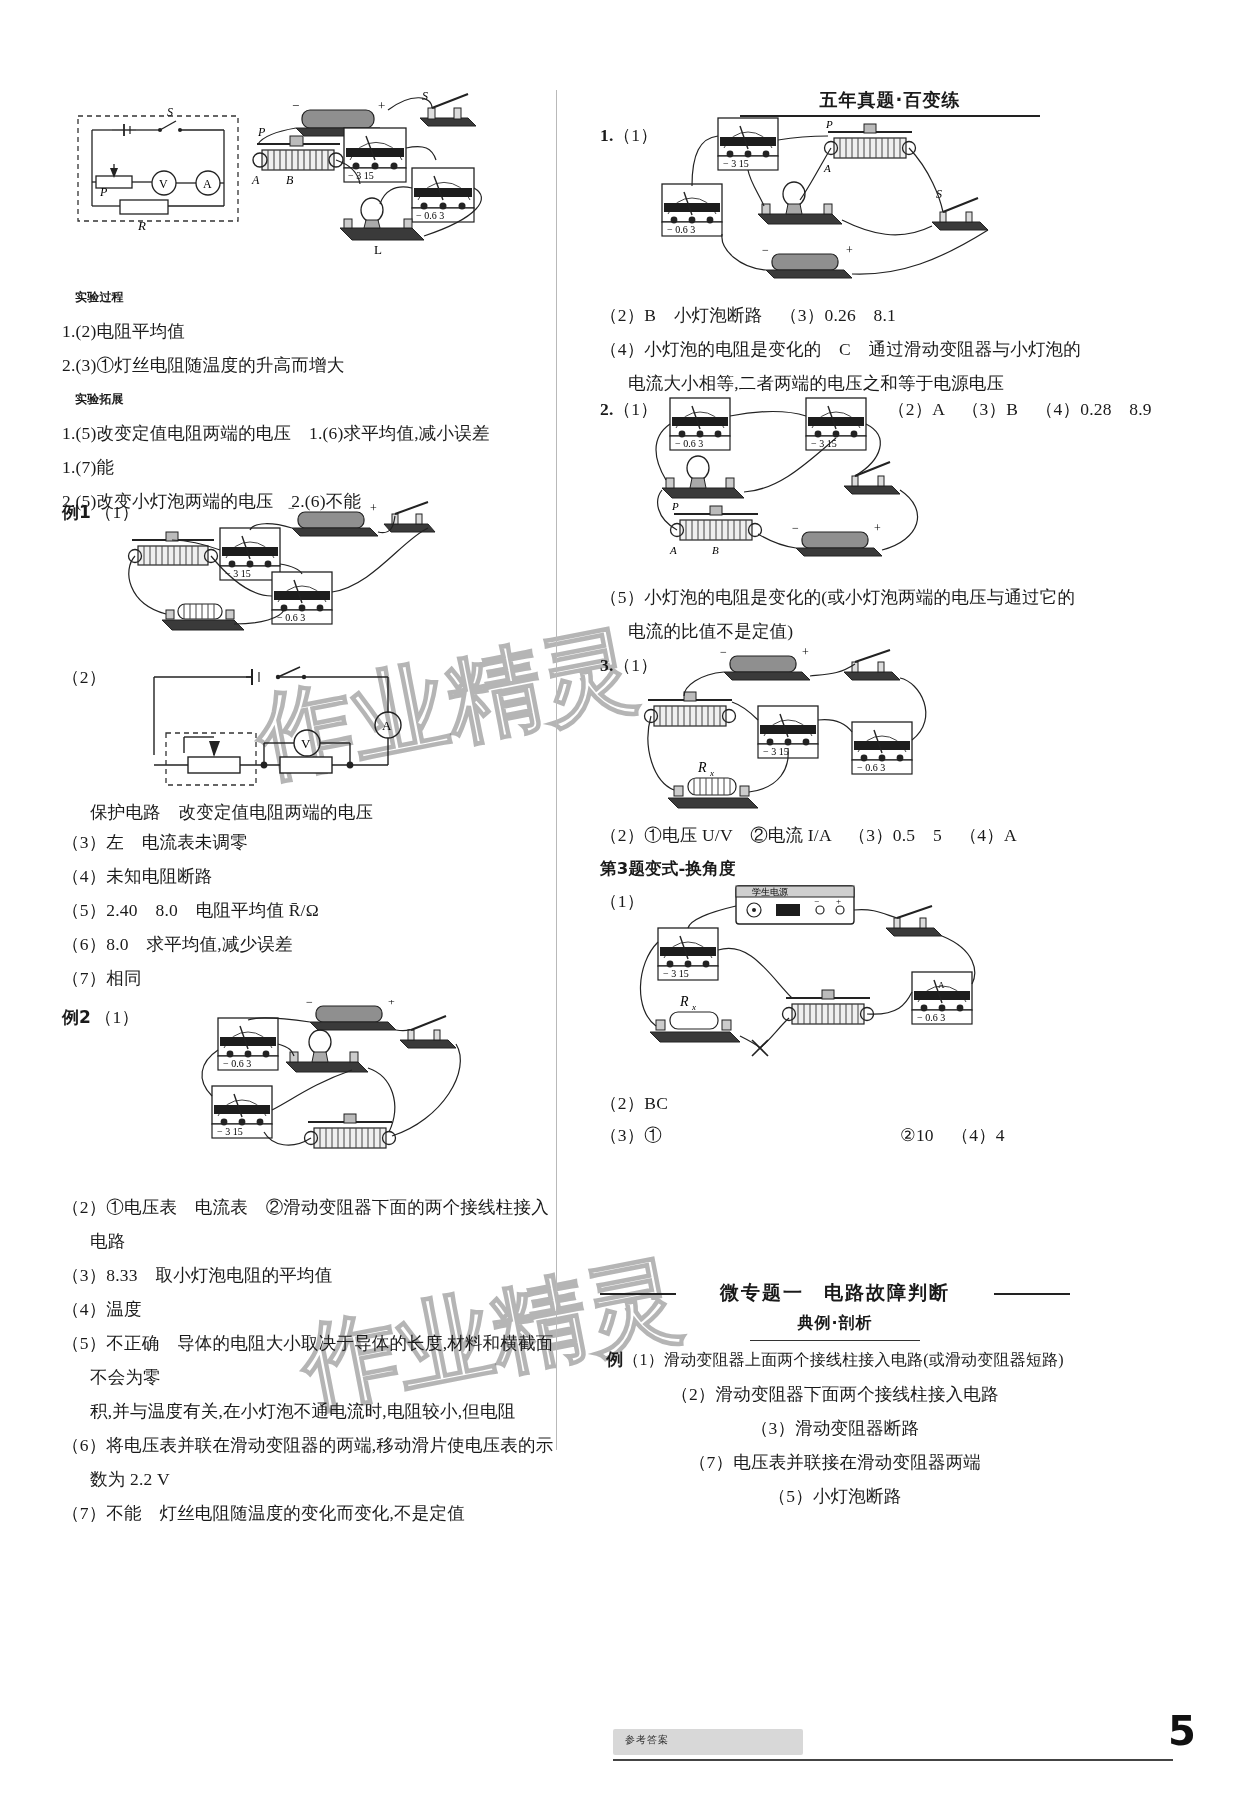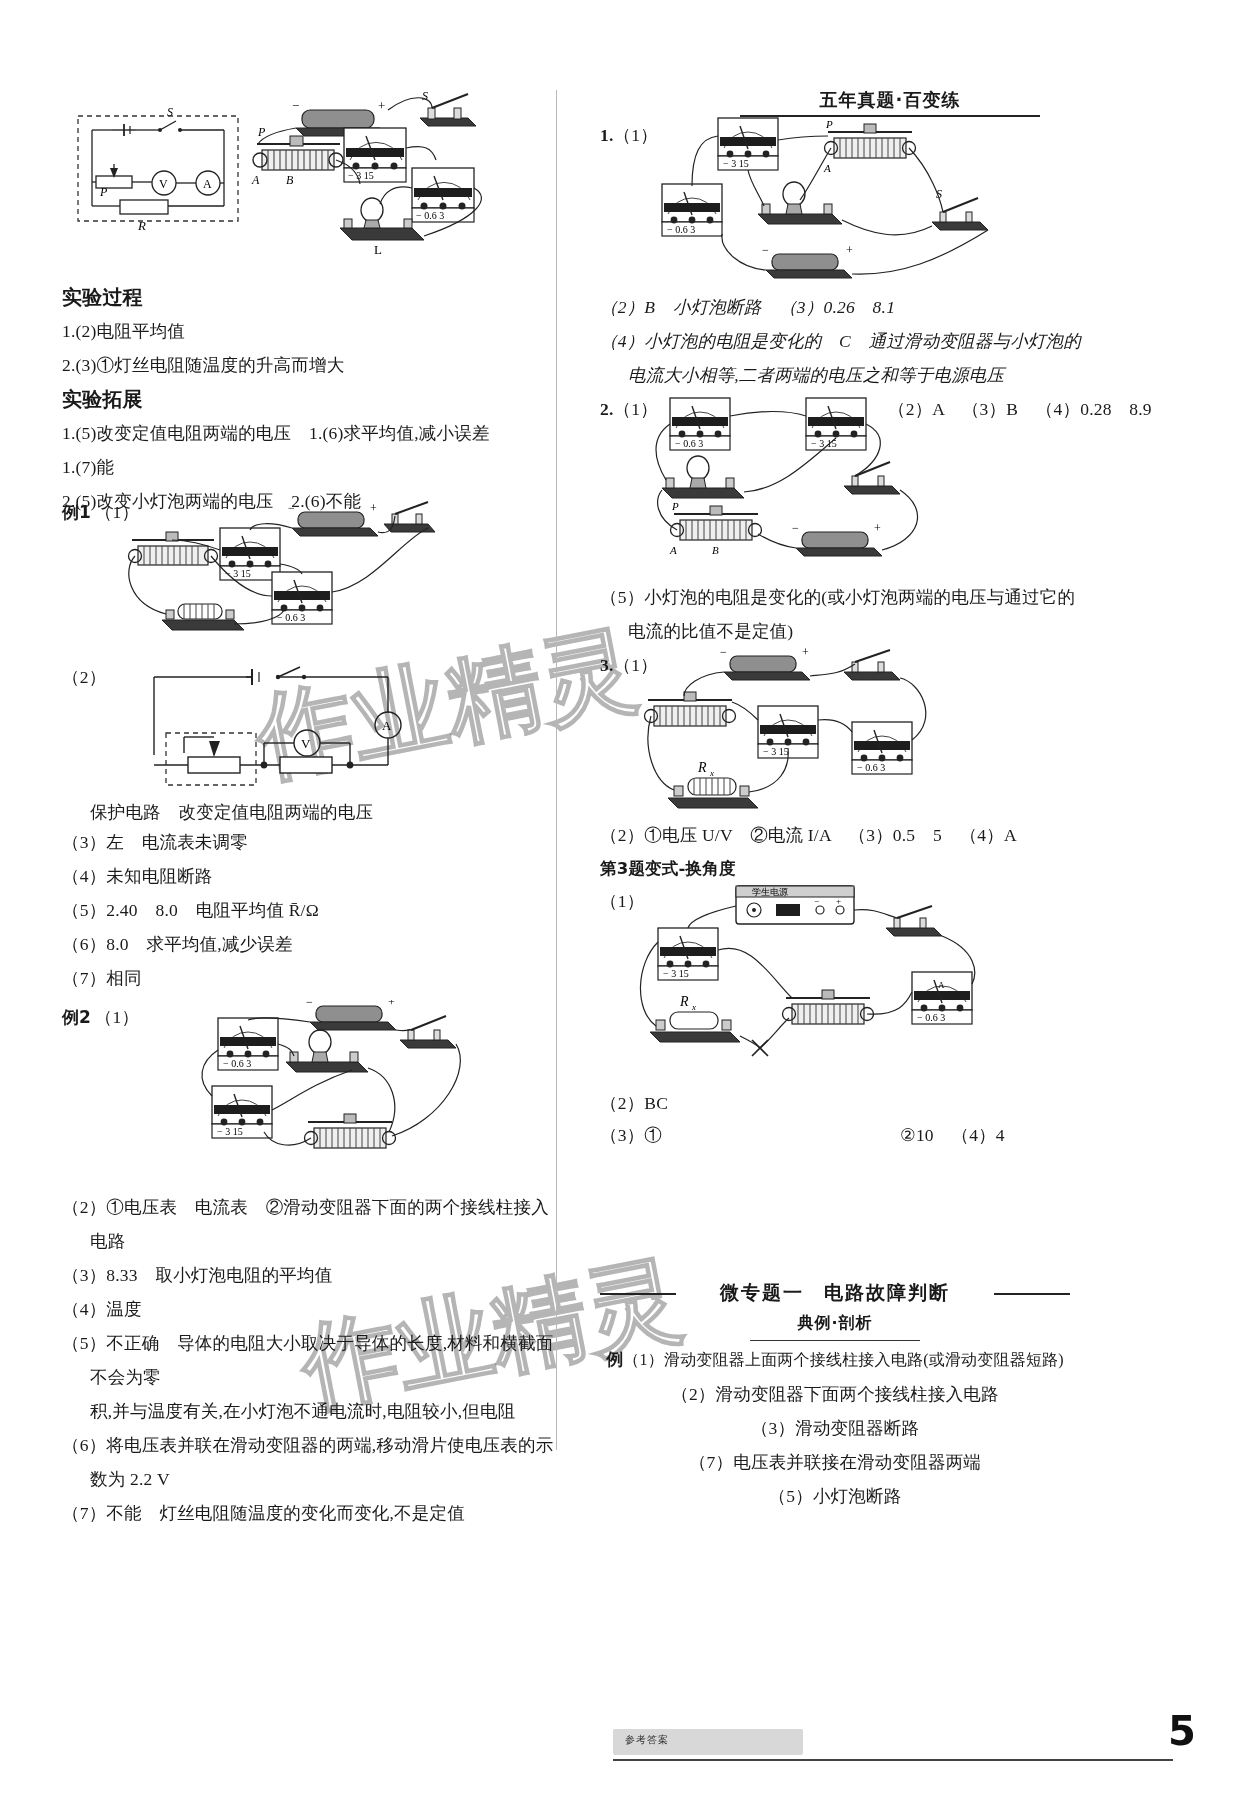--- a/index.html
+++ b/index.html
@@ -20,21 +20,21 @@
   .col-divider{
     position:absolute;left:556px;top:90px;height:1360px;width:1px;
     background:#b9b9b9;
   }
 
   
   .line{
     font-size:17.5px;line-height:34px;
     letter-spacing:.2px;white-space:nowrap;
   }
-  .bold{font-weight:bold;font-family:Liberation Sans, sans-serif;font-size:20px;}
+  .bold{font-weight:bold;font-family:Liberation Sans, sans-serif;font-size:12px;margin-left:13px;}
   .indent{padding-left:28px;}
 
   .exlabel{
     font-weight:bold;font-family:"DejaVu Sans","Liberation Sans",sans-serif;
     font-size:17px;
   }
 
   
   .banner{
     position:absolute;left:140px;top:2px;width:300px;
@@ -592,21 +592,21 @@
           <path d="M108 60 C110 72 120 86 124 96"></path>
           <path d="M191 38 C180 56 170 76 160 90"></path>
           <path d="M269 38 C290 60 300 88 303 102"></path>
           <path d="M202 110 C230 124 260 132 292 116"></path>
           <path d="M126 160 C100 158 80 140 82 124"></path>
           <path d="M212 164 C260 166 300 150 348 120"></path>
         </g>
       </svg>
     </div>
 
-    <div style="position:absolute;left:0;top:290px;width:470px;font-style:italic;">
+    <div style="position:absolute;left:0;top:298px;width:470px;">
       <div class="line">（2）B　小灯泡断路　（3）0.26　8.1</div>
       <div class="line">（4）小灯泡的电阻是变化的　C　通过滑动变阻器与小灯泡的</div>
       <div class="line indent">电流大小相等,二者两端的电压之和等于电源电压</div>
     </div>
 
     <div style="position:absolute;left:0;top:392px;">
       <span class="line" style="display:inline;font-weight:bold;">2.</span><span class="line" style="display:inline;">（1）</span>
     </div>
     <div class="line" style="position:absolute;left:288px;top:392px;">（2）A　（3）B　（4）0.28　8.9</div>
 

